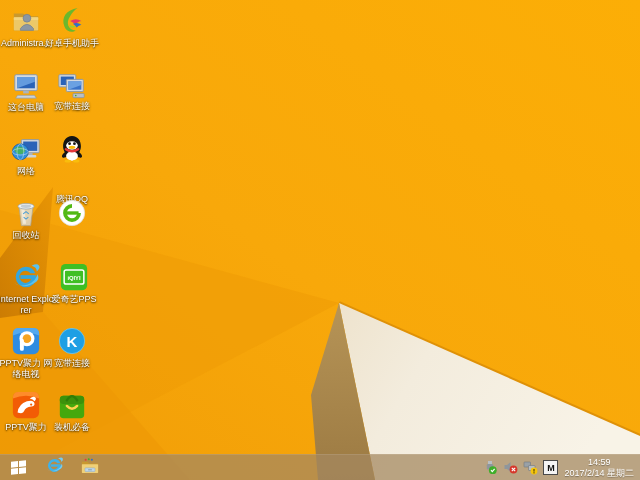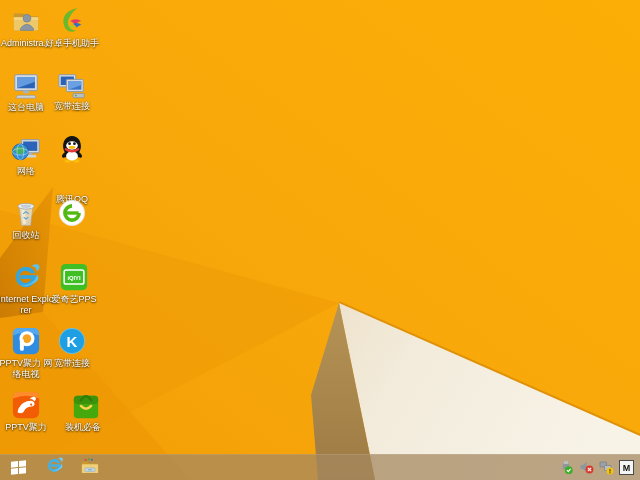--- a/index.html
+++ b/index.html
@@ -254,21 +254,21 @@
       <rect x="2" y="2" width="28" height="28" rx="6" fill="#f25c05"></rect>
       <path d="M2 9 Q16 3 30 9 L30 8 Q30 2 24 2 L8 2 Q2 2 2 8 z" fill="#ff9130" opacity="0.9"></path>
       <path d="M7 24 q1 -9 10 -12 q7 -2 8 2 q0.8 3 -3.5 3.5 q-6 0.5 -7.5 5 q-1 3.5 -7 1.5 z" fill="#ffffff"></path>
       <path d="M20 9 q4 -3 6 -1 q1.5 1.8 -1 4 q-1.5 -2.5 -5 -3 z" fill="#ffffff"></path>
       <circle cx="21.5" cy="15.5" r="1.2" fill="#f25c05"></circle>
     </svg>
   </span>
   <span class="icon-label">PPTV聚力</span>
 </div>
 
-<div class="icon-cell" style="left:43px;top:390px;align-items:flex-end;">
+<div class="icon-cell" style="left:43px;top:390px;">
   <span class="icon-glyph">
     <svg viewBox="0 0 32 32">
       <rect x="3" y="6" width="26" height="24" rx="4" fill="#45a80d"></rect>
       <rect x="3" y="6" width="26" height="9" rx="4" fill="#3c920b"></rect>
       <path d="M10.5 11 q5.5 -9 11 0" fill="none" stroke="#2f7d08" stroke-width="2.6" stroke-linecap="round"></path>
       <path d="M10.5 17 q5.5 6 11 0" fill="none" stroke="#ffd34d" stroke-width="2.6" stroke-linecap="round"></path>
     </svg>
   </span>
   <span class="icon-label">装机必备</span>
 </div>
@@ -331,13 +331,17 @@
         <rect x="1" y="2" width="6.5" height="5" rx="0.6" fill="#9aa1a7" stroke="#6f767c" stroke-width="0.6"></rect>
         <rect x="5.5" y="5.5" width="6.5" height="5" rx="0.6" fill="#b9bec3" stroke="#6f767c" stroke-width="0.6"></rect>
         <circle cx="11" cy="11" r="3.4" fill="#f5c50d"></circle>
         <rect x="10.4" y="9" width="1.2" height="2.6" fill="#5a4a00"></rect>
         <rect x="10.4" y="12.2" width="1.2" height="1.2" fill="#5a4a00"></rect>
       </svg>
     </span>
     <span id="ime-box">M</span>
   </div>
 
+  <div id="clock">
+    <span class="time">14:59</span>
+    <span class="date">2017/2/14 星期二</span>
+  </div>
 </div>
 
 </body></html>

